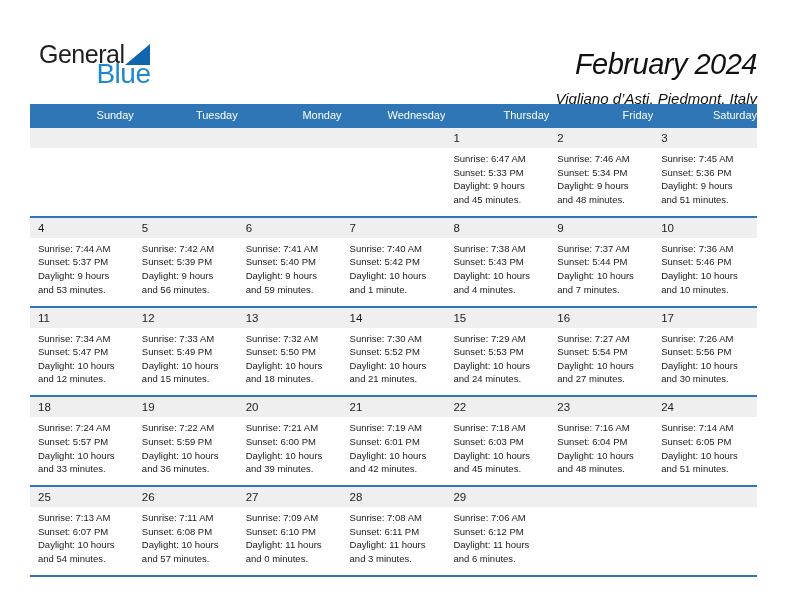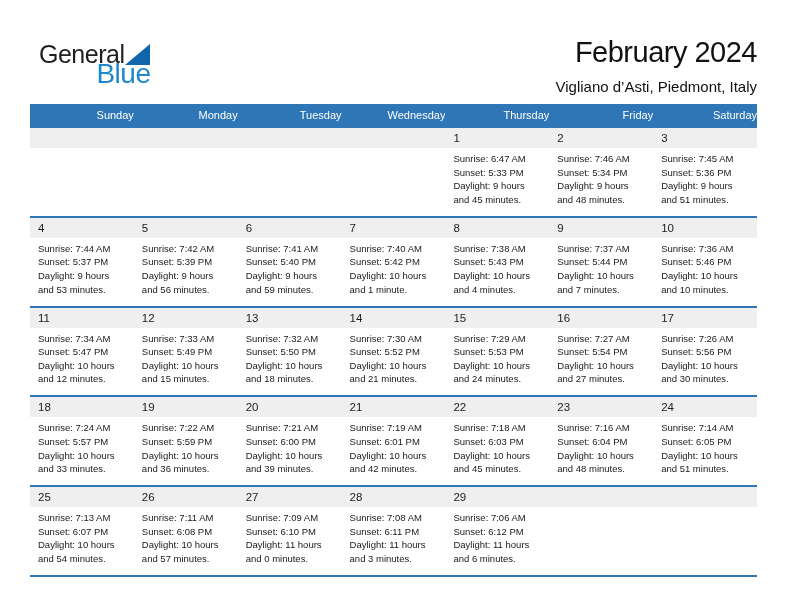--- a/index.html
+++ b/index.html
@@ -42,22 +42,23 @@
   .logo-blue {
     font-size: 28px;
     letter-spacing: -0.5px;
     color: var(--logo-text-blue, #1e88cf);
   }
 
   
   .titles {
     position: absolute;
     right: 35px;
-    top: 36px;
+    top: 48px;
     text-align: right;
+    font-style: italic;
   }
   .title {
     font-size: 29px;
     letter-spacing: -0.5px;
     color: #111111;
   }
   .subtitle {
     margin-top: 9px;
     font-size: 15px;
     color: #111111;
@@ -127,22 +128,22 @@
   </div>
 
   <div class="titles">
     <div class="title">February 2024</div>
     <div class="subtitle">Vigliano d’Asti, Piedmont, Italy</div>
   </div>
 
   <div class="calendar">
     <div class="dow-row" id="dow-row">
         <div class="dow-cell">Sunday</div>
+        <div class="dow-cell">Tuesday</div>
         <div class="dow-cell">Monday</div>
-        <div class="dow-cell">Tuesday</div>
         <div class="dow-cell">Wednesday</div>
         <div class="dow-cell">Thursday</div>
         <div class="dow-cell">Friday</div>
         <div class="dow-cell">Saturday</div>
       </div>
     <div id="weeks">
         <div class="week">
           <div class="cell empty">
             <div class="band">
               <span class="daynum"></span>

